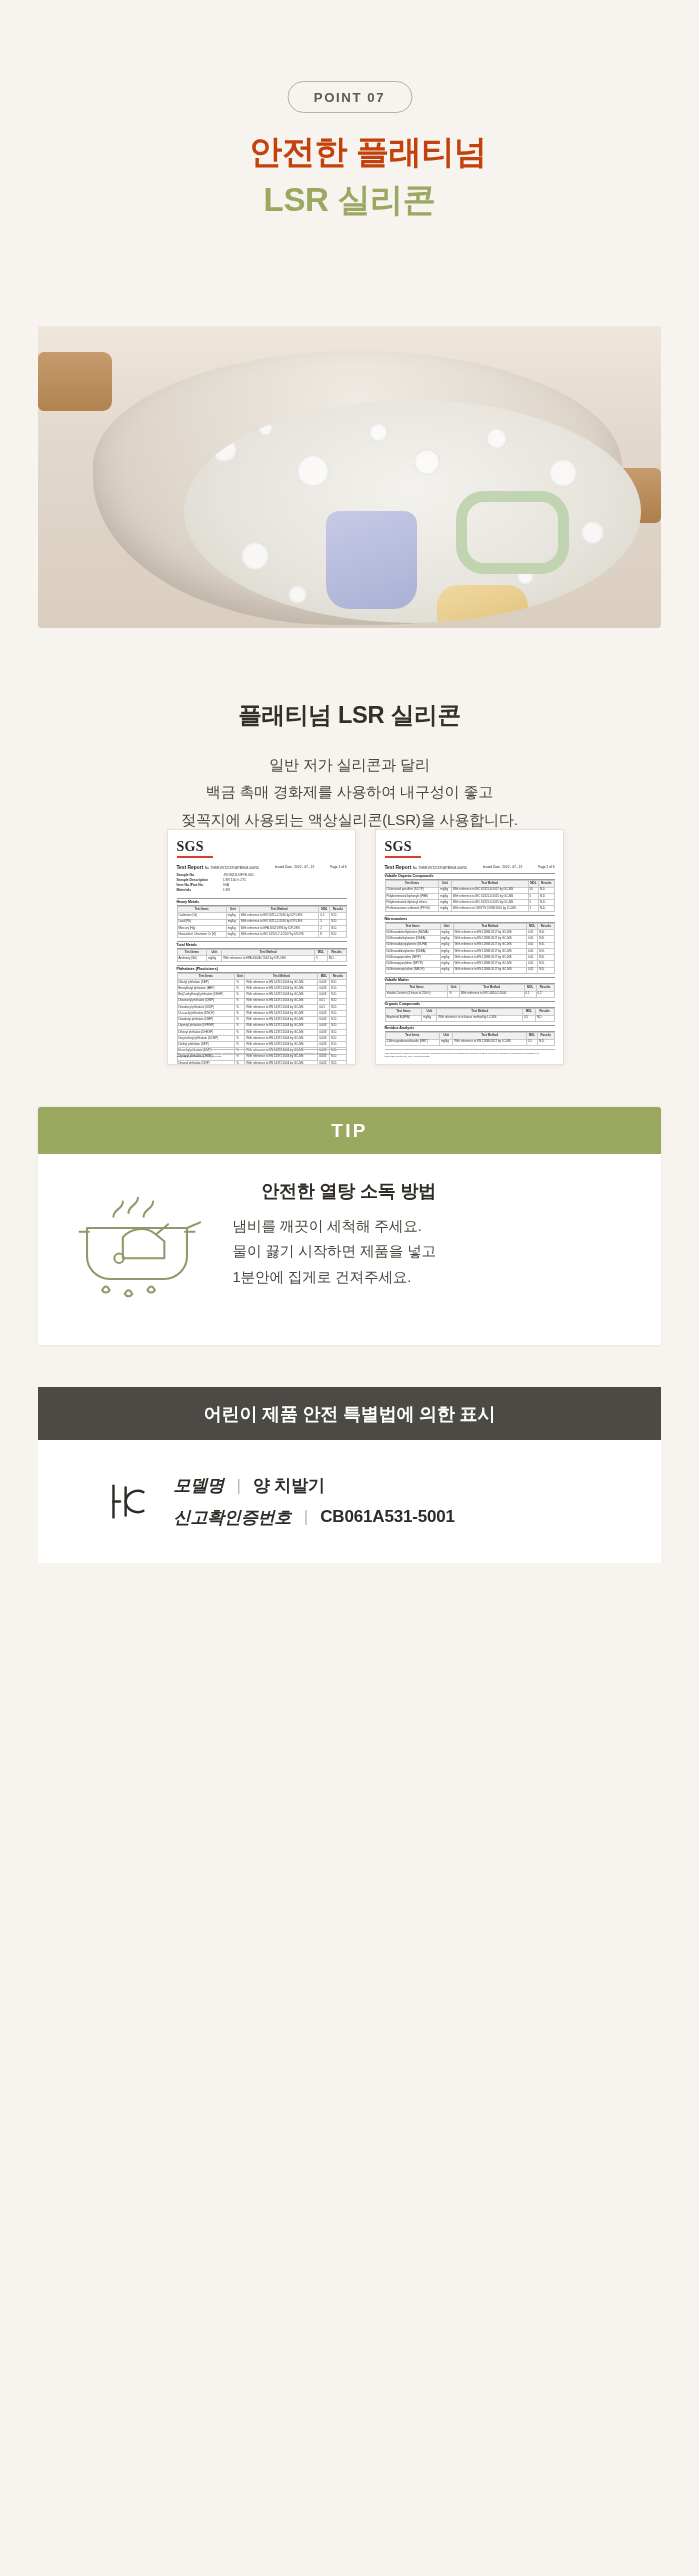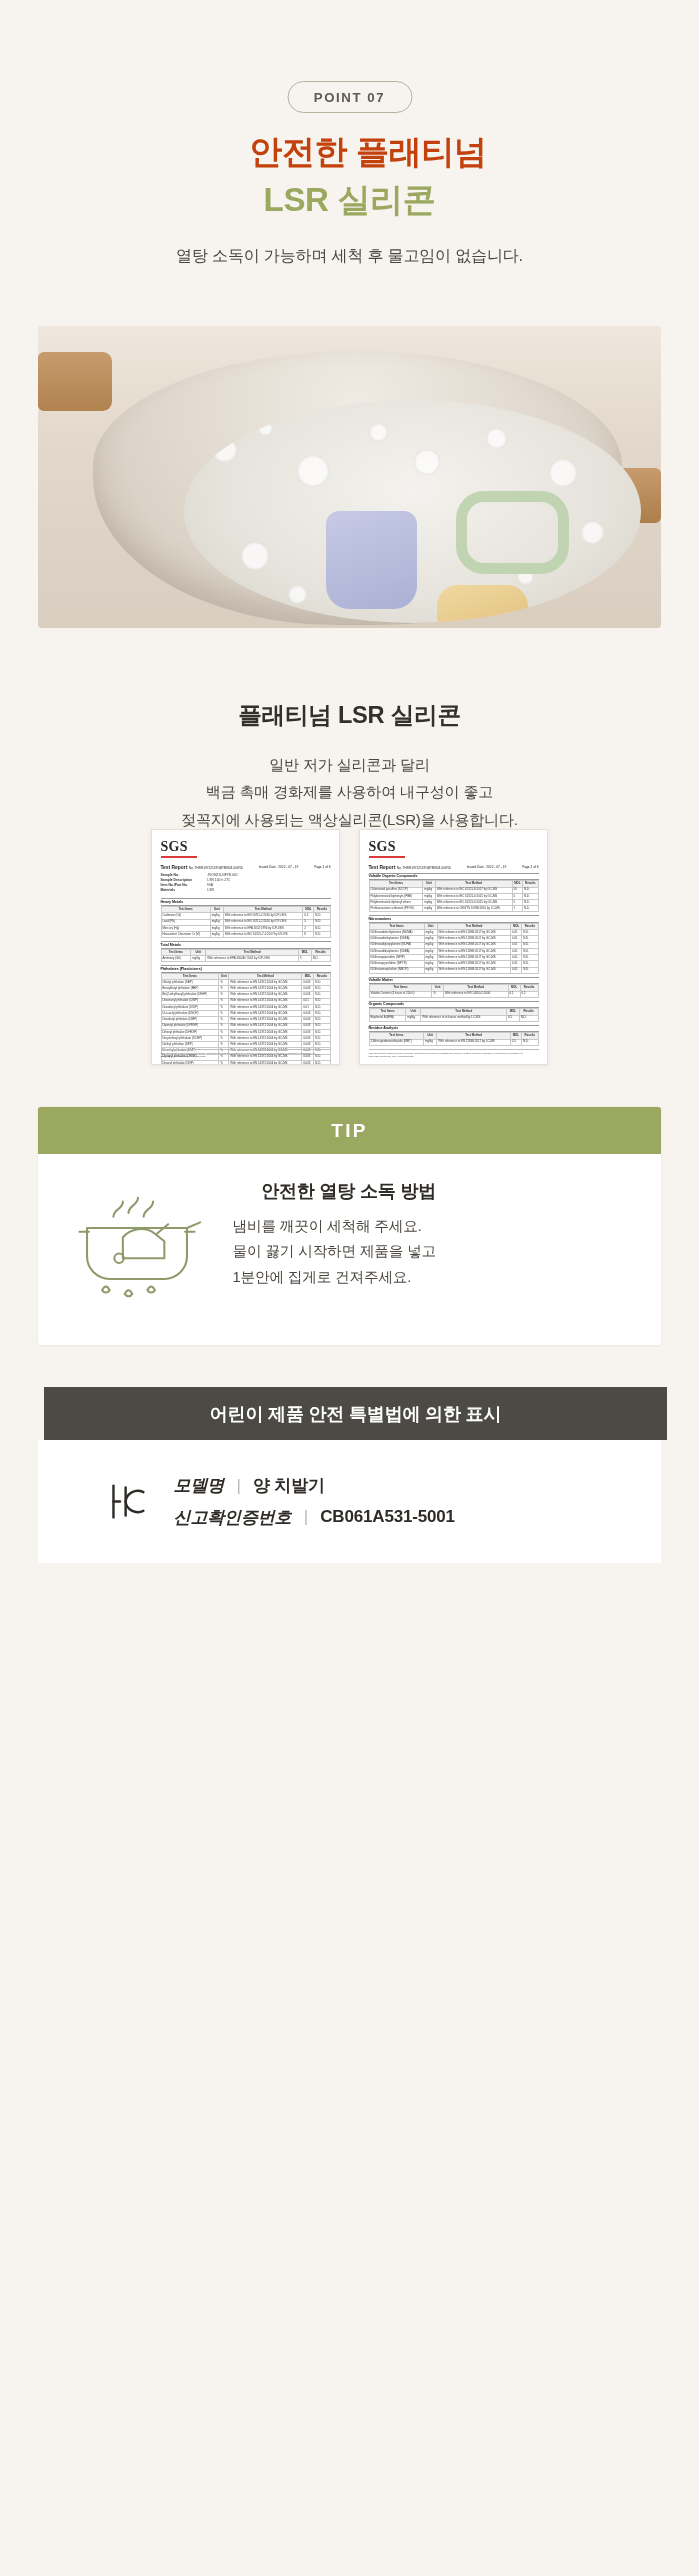--- a/index.html
+++ b/index.html
@@ -184,21 +184,21 @@
   }
   .sec2-copy {
     position: absolute; top: 751px; left: 0; width: 100%;
     text-align: center; font-size: 15px; line-height: 1.82; color: #4a463f;
     letter-spacing: -0.01em;
   }
 
   
   .reports {
     position: absolute;
-    top: 829px; left: 38px;
+    top: 829px; left: 54px;
     width: 623px; height: 236px;
     display: flex; gap: 19px; justify-content: center;
   }
   .report {
     position: relative;
     width: 189px; height: 236px;
     background: #fff;
     border: 0.9px solid #e4dfd7;
     box-shadow: 0 1.9px 4.7px rgba(120,110,95,.10);
     padding: 9.4px 8.5px;
@@ -257,21 +257,21 @@
     font-size: 18px; font-weight: 700; color: #2f2c27; margin-bottom: 11.3px;
     letter-spacing: -0.01em;
     text-align: right;
   }
   .tip-text .tl {
     font-size: 14.6px; line-height: 1.74; color: #4b473f; letter-spacing: -0.01em;
   }
 
   
   .legal-bar {
-    position: absolute; top: 1387px; left: 44px;
+    position: absolute; top: 1387px; left: 38px;
     width: 623px; height: 53px;
     background: #4c4a45;
     display: flex; align-items: center; justify-content: center;
     color: #fff; font-size: 18px; font-weight: 700; letter-spacing: -0.01em; text-align: center;
   }
   .legal-panel {
     position: absolute; top: 1440px; left: 38px;
     width: 623px; height: 123px;
     background: #fff;
     display: flex; align-items: center; padding-left: 68px; gap: 24.6px;
@@ -294,21 +294,20 @@
   <div class="point-badge">
     <span>POINT 07</span>
   </div>
 
   <div class="headline">
     <div class="l1">안전한 플래티넘</div>
     <div class="l2">LSR 실리콘</div>
   </div>
 
   <div class="subcopy">
-    <div>열탕 소독이 가능하며 세척 후 물고임이 없습니다.</div>
   </div>
 
   <div class="hero">
     <div class="counter"></div>
     <div class="wood-l"></div>
     <div class="wood-r"></div>
     <div class="pot">
       <div class="water">
         <div class="bub" style="left:28px;top:38px;width:24.6px;height:24.6px"></div>
         <div class="bub" style="left:74px;top:21px;width:15px;height:15px"></div>

